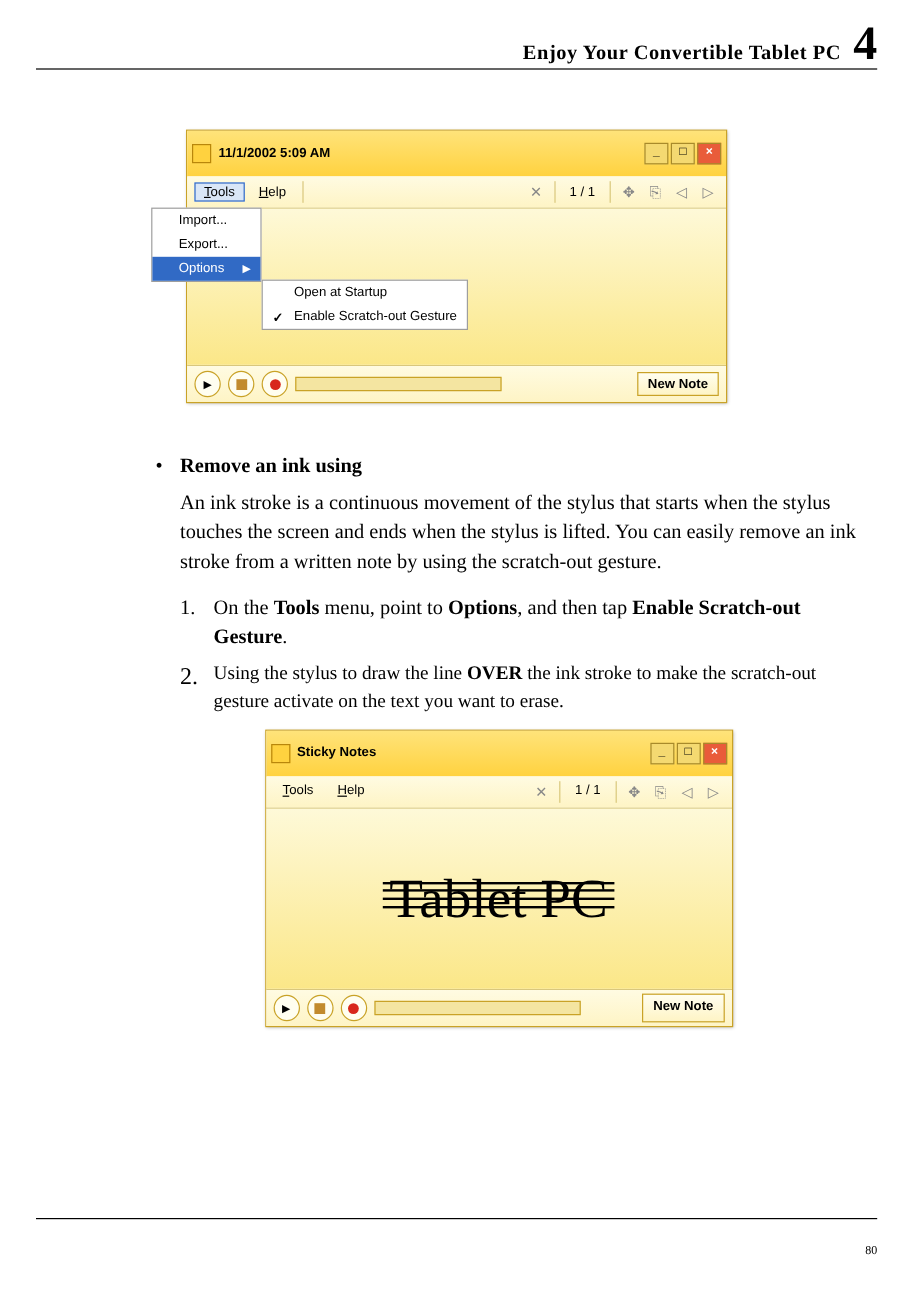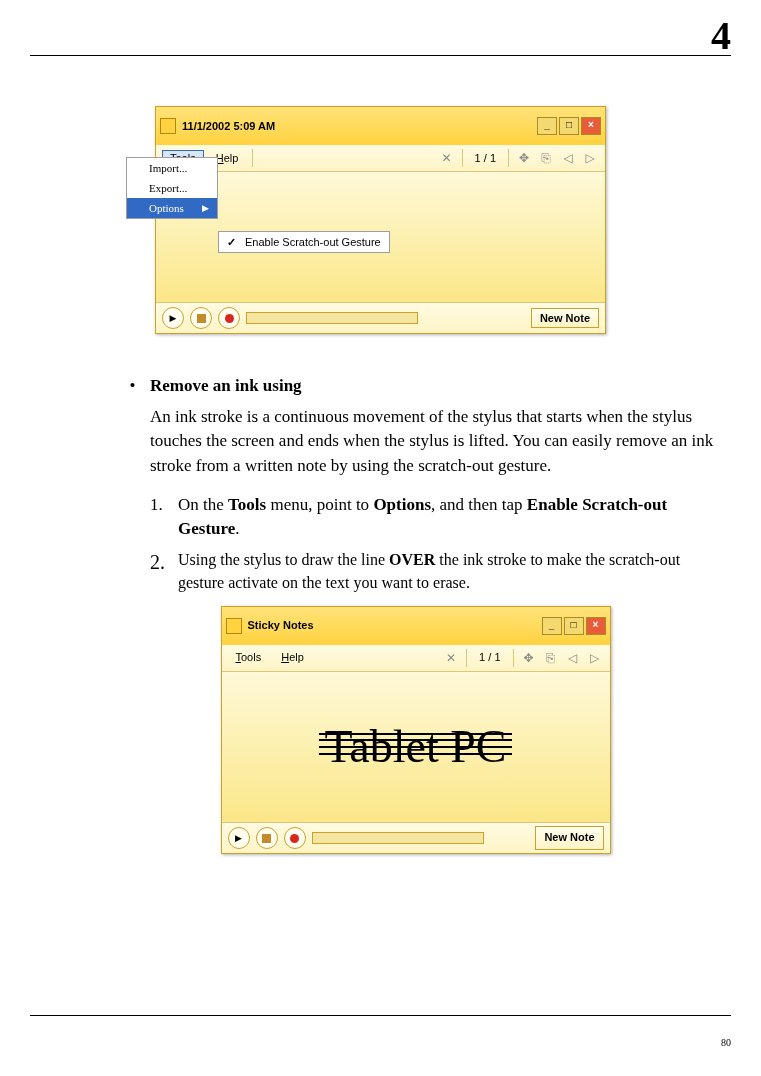--- a/index.html
+++ b/index.html
@@ -115,25 +115,25 @@
     justify-content: center;
     font-size: 12px;
     color: #888;
   }
   .tb-text {
     font-size: 11px;
     padding: 0 6px;
   }
   .dropdown1 {
     position: absolute;
-    top: 12px;
+    top: 26px;
     left: -30px;
     background: #fff;
     border: 1px solid #9e9e9e;
-    font-family: Liberation Serif, serif;
+    font-family: Liberation Sans, sans-serif;
     font-size: 11px;
     width: 90px;
     z-index: 10;
   }
   .dropdown1 .dd-item {
     padding: 4px 8px 4px 22px;
     display: flex;
     align-items: center;
     gap: 6px;
     cursor: pointer;
@@ -303,20 +303,21 @@
     border: 1px solid #c9a227;
     box-shadow: 1px 1px 3px rgba(0,0,0,0.3);
   }
 </style>
 </head>
 <body>
 
 <div class="page">
 
   <div class="header">
+    <span class="header-text">Enjoy Your Convertible Tablet PC</span>
     <span class="chapter-num">4</span>
   </div>
 
   <div class="app-window">
     <div class="titlebar">
       <div class="titlebar-icon"></div>
       <span>11/1/2002 5:09 AM</span>
       <div class="window-controls">
         <div class="win-btn">_</div>
         <div class="win-btn">□</div>
@@ -339,20 +340,21 @@
 
       <div class="dropdown1">
         <div class="dd-item">Import...</div>
         <div class="dd-item">Export...</div>
         <div class="dd-item hl">
             <span>Options</span>
             <span class="dd-arrow">▶</span>
           </div>
       </div>
       <div class="dropdown2">
+        <div class="dd-item">Open at Startup</div>
         <div class="dd-item check">Enable Scratch-out Gesture</div>
       </div>
     </div>
     <div class="note-area"></div>
     <div class="bottom-bar">
       <div class="round-btn">▶</div>
       <div class="round-btn">
           <div class="square-btn"></div>
         </div>
       <div class="round-btn">

